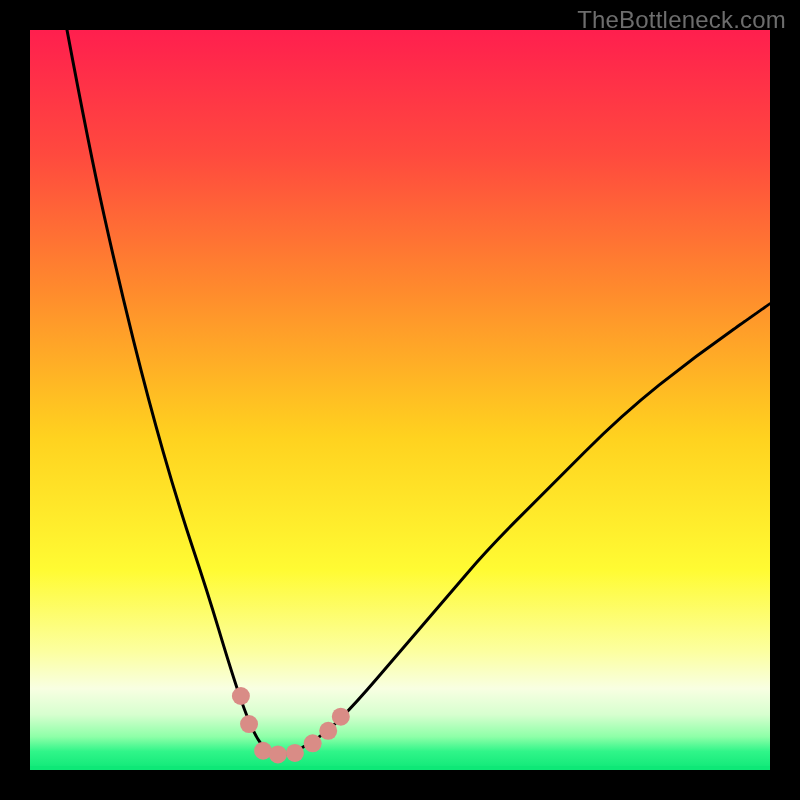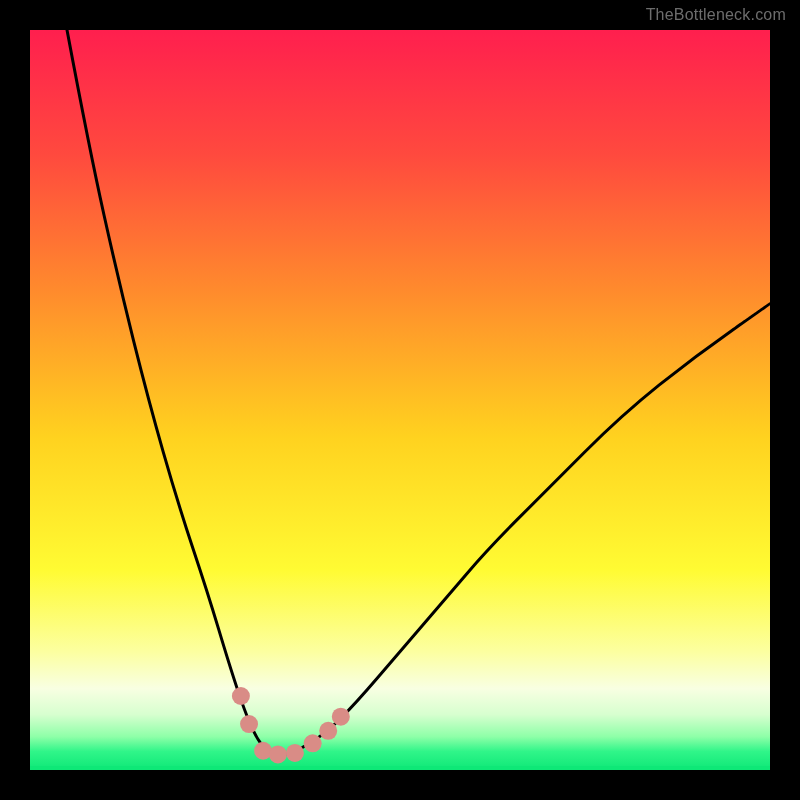--- a/index.html
+++ b/index.html
@@ -25,21 +25,21 @@
     height: 740px;
     overflow: hidden;
   }
   .plot svg {
     display: block;
   }
   .watermark {
     position: absolute;
     top: 6px;
     right: 14px;
-    font-size: 16px;
+    font-size: 24px;
     font-weight: 500;
     color: #6d6d6d;
     letter-spacing: 0.2px;
     user-select: none;
   }
 </style>
 </head>
 <body>
 
 <div class="frame">

